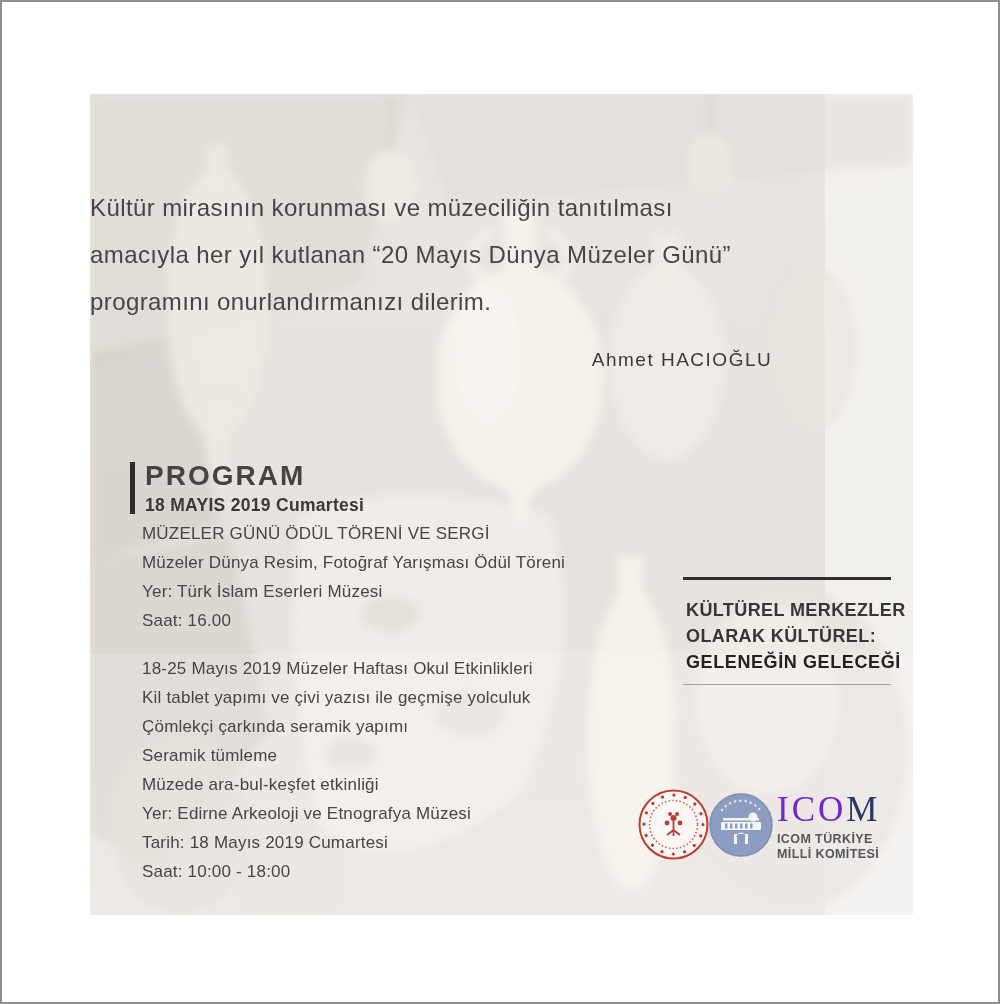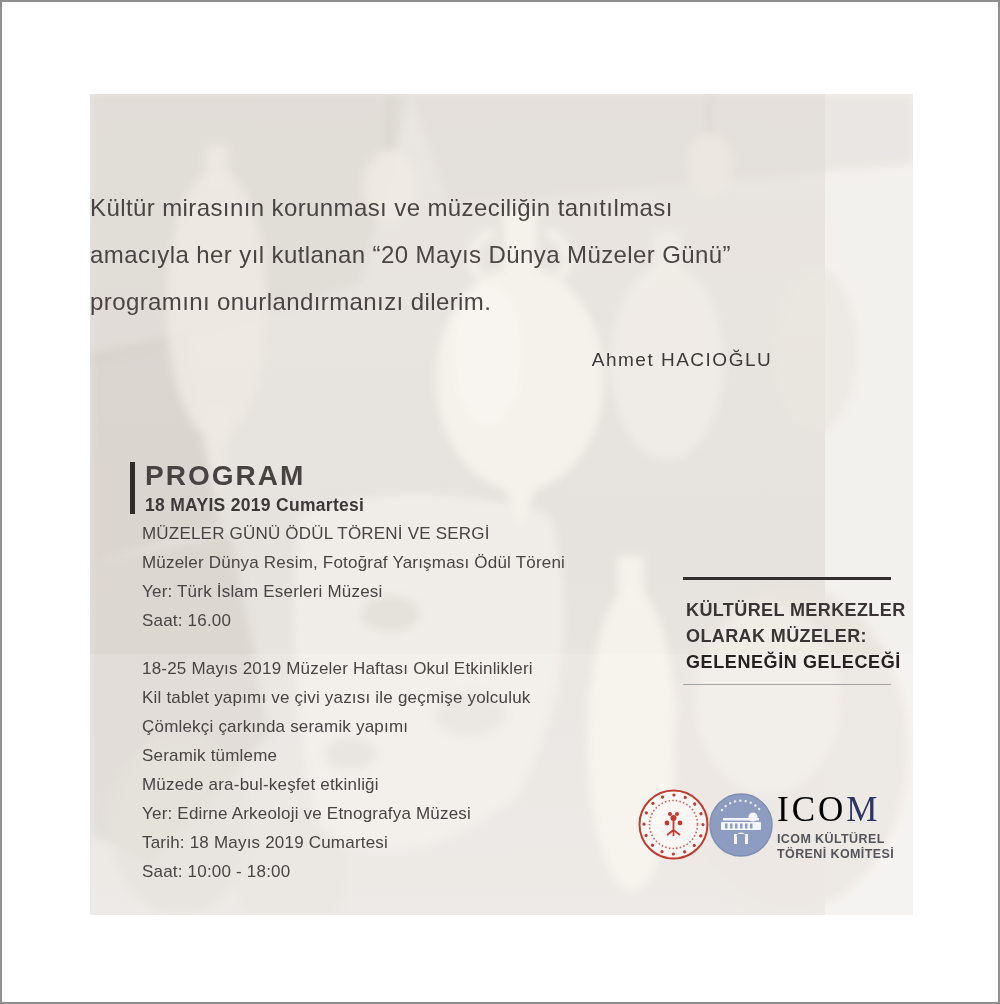--- a/index.html
+++ b/index.html
@@ -35,21 +35,21 @@
     border-top:3px solid #332e2e;border-bottom:1px solid #a3a3a3;
     padding:17px 0 9px 3px;box-sizing:border-box;margin-left:36px;}
   .theme-box .tline{font-size:18px;line-height:26px;font-weight:700;
     letter-spacing:0.4px;color:#3a3434;white-space:nowrap;}
   .theme-box .tline.heavy{color:#262020;letter-spacing:0.6px;}
   #ministry-logo{left:635px;top:786px;width:73px;height:73px;}
   #museum-logo{left:706px;top:790px;width:66px;height:66px;}
   #icom-logo{left:775px;top:789px;width:130px;}
   .icom-wordmark{font-family:"Liberation Serif", serif;font-size:35px;
     letter-spacing:3px;line-height:38px;white-space:nowrap;}
-  .icom-light{color:#000000;}
+  .icom-light{color:#6d28d9;}
   .icom-dark{color:#2a3666;}
   .icom-sub{font-size:12.5px;font-weight:700;line-height:15px;
     letter-spacing:0.4px;color:#54555c;margin-top:3px;white-space:nowrap;}
 </style>
 </head>
 <body>
 
 <div id="canvas">
 
   <div class="abs" id="photo">
@@ -139,21 +139,21 @@
     <div class="line">Çömlekçi çarkında seramik yapımı</div>
     <div class="line">Seramik tümleme</div>
     <div class="line">Müzede ara-bul-keşfet etkinliği</div>
     <div class="line">Yer: Edirne Arkeoloji ve Etnografya Müzesi</div>
     <div class="line">Tarih: 18 Mayıs 2019 Cumartesi</div>
     <div class="line">Saat: 10:00 - 18:00</div>
   </div>
 
   <div class="abs theme-box">
     <div class="tline">KÜLTÜREL MERKEZLER</div>
-    <div class="tline">OLARAK MÜZELER:</div>
+    <div class="tline">OLARAK KÜLTÜREL:</div>
     <div class="tline heavy">GELENEĞİN GELECEĞİ</div>
   </div>
 
   <div class="abs" id="ministry-logo">
     <svg viewBox="0 0 73 73" width="73" height="73" aria-hidden="true">
       <circle cx="36.5" cy="36.5" r="34" fill="#fdf8f6" opacity="0.85"></circle>
       <circle cx="36.5" cy="36.5" r="34" fill="none" stroke="#c13a2e" stroke-width="2"></circle>
       <circle cx="36.5" cy="36.5" r="29.5" fill="none" stroke="#c13a2e" stroke-width="3.2" stroke-linecap="round" stroke-dasharray="0.1 11.5"></circle>
       <circle cx="36.5" cy="36.5" r="24" fill="none" stroke="#c13a2e" stroke-width="1.6" stroke-dasharray="1.5 2.2" opacity="0.8"></circle>
       <g fill="#c13a2e" stroke="#c13a2e">
@@ -184,17 +184,17 @@
         <rect x="42" y="31.5" width="2.5" height="5" fill="#8d9dc2"></rect>
         <path d="M26,42 h14 v3 h-2.5 a4,4 0 0 0 -9,0 H26 Z"></path>
         <rect x="26" y="45" width="3" height="7"></rect>
         <rect x="37" y="45" width="3" height="7"></rect>
       </g>
     </svg>
   </div>
 
   <div class="abs" id="icom-logo">
     <div class="icom-wordmark"><span class="icom-light">ICO</span><span class="icom-dark">M</span></div>
-    <div class="icom-sub">ICOM KÜLTÜREL</div>
-    <div class="icom-sub" style="margin-top:0;">TÖRENİ KOMİTESİ</div>
+    <div class="icom-sub">ICOM TÜRKİYE</div>
+    <div class="icom-sub" style="margin-top:0;">MİLLİ KOMİTESİ</div>
   </div>
 
 </div>
 
 </body></html>

